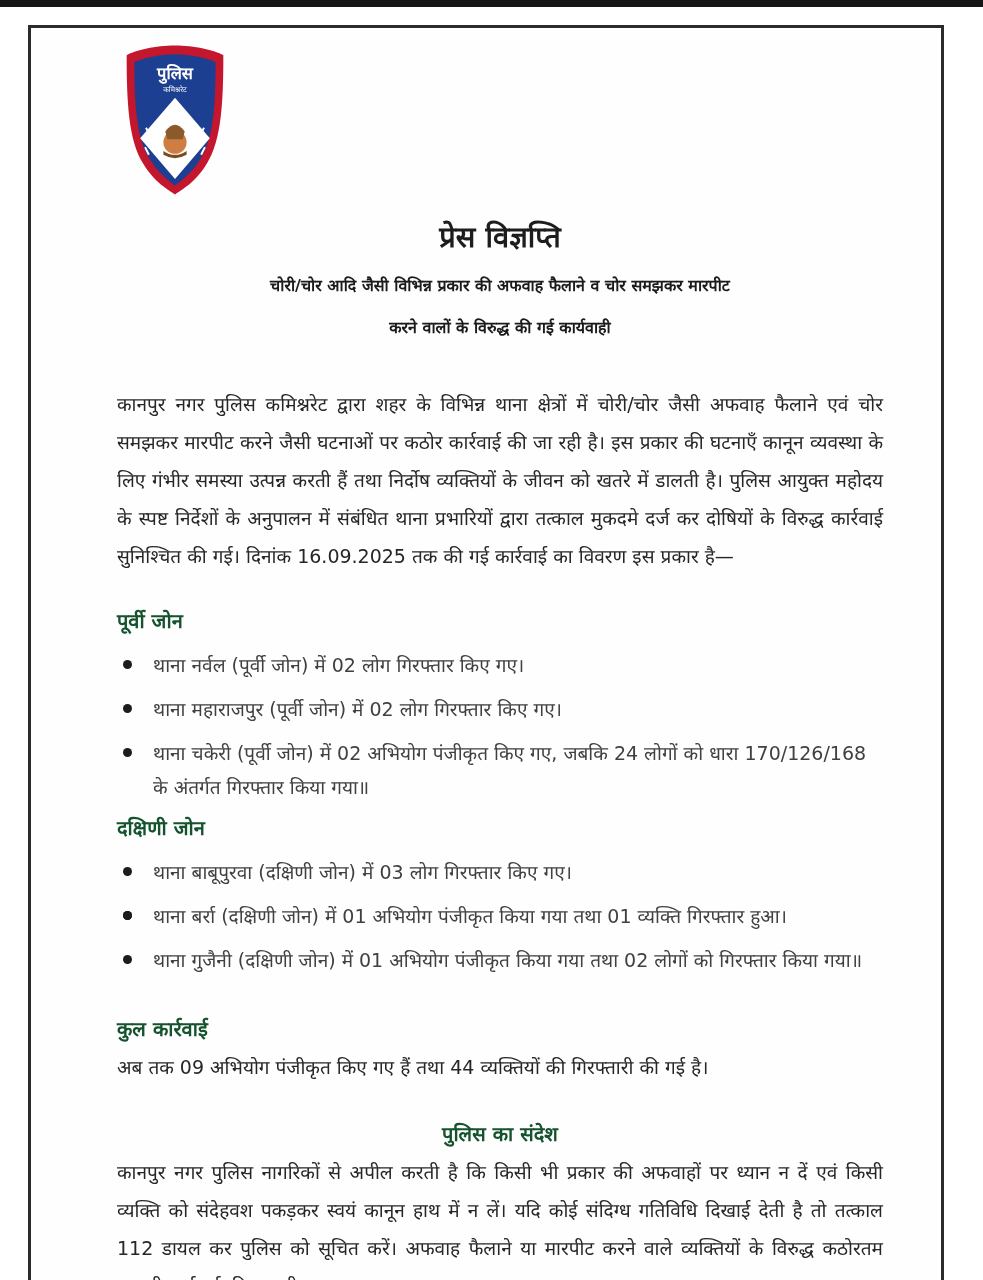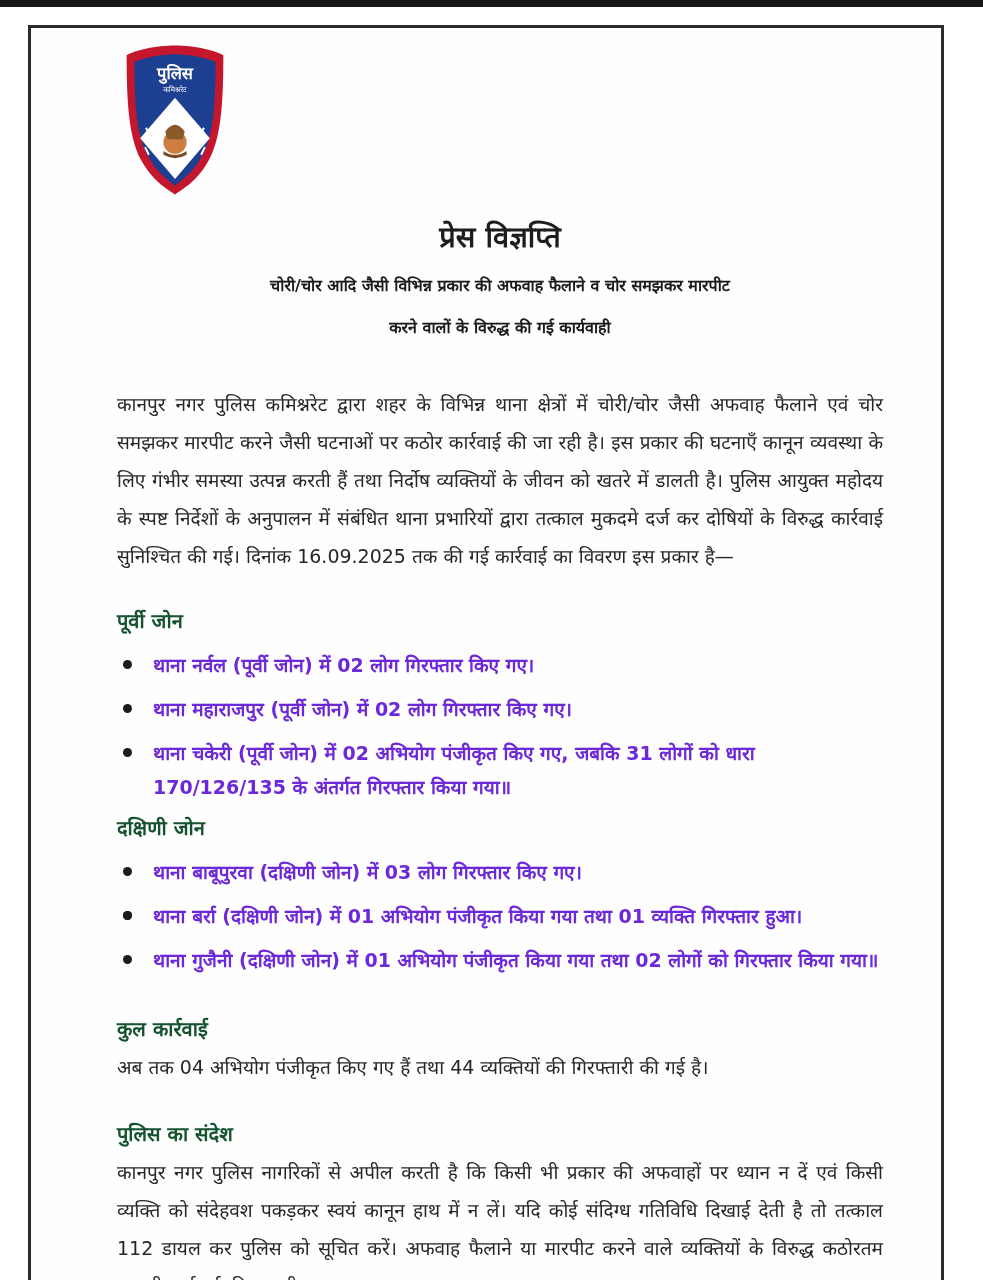--- a/index.html
+++ b/index.html
@@ -61,33 +61,32 @@
   ul.bullet-list {
     list-style: none;
     margin-top: 14px;
   }
   ul.bullet-list li {
     position: relative;
     padding-left: 36px;
     font-size: 19px;
     line-height: 34px;
     margin-bottom: 10px;
-    color: #6d28d9;
-    font-weight: bold;
+    color: #404040;
   }
   ul.bullet-list li .dot {
     position: absolute;
     left: 6px; top: 12px;
     width: 9px; height: 9px;
     border-radius: 50%;
     background: #1c1c1c;
   }
   .total-section h3 { margin-top: 38px; }
   .total-section p { margin-top: 6px; }
-  .message-section h3 { margin-top: 34px; }
+  .message-section h3 { margin-top: 34px; text-align: center; }
   .message-section p { margin-top: 6px; }
 </style>
 </head>
 <body>
 
 <div class="top-bar"></div>
 
 <div class="doc-frame">
 
   <div class="logo-wrap">
@@ -118,37 +117,37 @@
     <span>करने वालों के विरुद्ध की गई कार्यवाही</span>
   </h2>
 
   <p class="body-text intro">कानपुर नगर पुलिस कमिश्नरेट द्वारा शहर के विभिन्न थाना क्षेत्रों में चोरी/चोर जैसी अफवाह फैलाने एवं चोर समझकर मारपीट करने जैसी घटनाओं पर कठोर कार्रवाई की जा रही है। इस प्रकार की घटनाएँ कानून व्यवस्था के लिए गंभीर समस्या उत्पन्न करती हैं तथा निर्दोष व्यक्तियों के जीवन को खतरे में डालती है। पुलिस आयुक्त महोदय के स्पष्ट निर्देशों के अनुपालन में संबंधित थाना प्रभारियों द्वारा तत्काल मुकदमे दर्ज कर दोषियों के विरुद्ध कार्रवाई सुनिश्चित की गई। दिनांक 16.09.2025 तक की गई कार्रवाई का विवरण इस प्रकार है—</p>
 
   <section>
     <h3 class="section-heading">पूर्वी जोन</h3>
     <ul class="bullet-list">
       <li><span class="dot"></span><span>थाना नर्वल (पूर्वी जोन) में 02 लोग गिरफ्तार किए गए।</span></li>
       <li><span class="dot"></span><span>थाना महाराजपुर (पूर्वी जोन) में 02 लोग गिरफ्तार किए गए।</span></li>
-      <li><span class="dot"></span><span>थाना चकेरी (पूर्वी जोन) में 02 अभियोग पंजीकृत किए गए, जबकि 31 लोगों को धारा 170/126/135 के अंतर्गत गिरफ्तार किया गया॥</span></li>
+      <li><span class="dot"></span><span>थाना चकेरी (पूर्वी जोन) में 02 अभियोग पंजीकृत किए गए, जबकि 24 लोगों को धारा 170/126/168 के अंतर्गत गिरफ्तार किया गया॥</span></li>
     </ul>
   </section>
 
   <section>
     <h3 class="section-heading" style="margin-top:6px;">दक्षिणी जोन</h3>
     <ul class="bullet-list">
       <li><span class="dot"></span><span>थाना बाबूपुरवा (दक्षिणी जोन) में 03 लोग गिरफ्तार किए गए।</span></li>
       <li><span class="dot"></span></li>
       <li><span class="dot"></span><span>थाना बर्रा (दक्षिणी जोन) में 01 अभियोग पंजीकृत किया गया तथा 01 व्यक्ति गिरफ्तार हुआ।</span></li>
       <li><span class="dot"></span><span>थाना गुजैनी (दक्षिणी जोन) में 01 अभियोग पंजीकृत किया गया तथा 02 लोगों को गिरफ्तार किया गया॥</span></li>
     </ul>
   </section>
 
   <section class="total-section">
     <h3 class="section-heading">कुल कार्रवाई</h3>
-    <p class="body-text">अब तक 04 अभियोग पंजीकृत किए गए हैं तथा 44 व्यक्तियों की गिरफ्तारी की गई है।</p>
+    <p class="body-text">अब तक 09 अभियोग पंजीकृत किए गए हैं तथा 44 व्यक्तियों की गिरफ्तारी की गई है।</p>
   </section>
 
   <section class="message-section">
     <h3 class="section-heading">पुलिस का संदेश</h3>
     <p class="body-text">कानपुर नगर पुलिस नागरिकों से अपील करती है कि किसी भी प्रकार की अफवाहों पर ध्यान न दें एवं किसी व्यक्ति को संदेहवश पकड़कर स्वयं कानून हाथ में न लें। यदि कोई संदिग्ध गतिविधि दिखाई देती है तो तत्काल 112 डायल कर पुलिस को सूचित करें। अफवाह फैलाने या मारपीट करने वाले व्यक्तियों के विरुद्ध कठोरतम कानूनी कार्रवाई की जाएगी।</p>
   </section>
 
 </div>
 
 </body></html>

